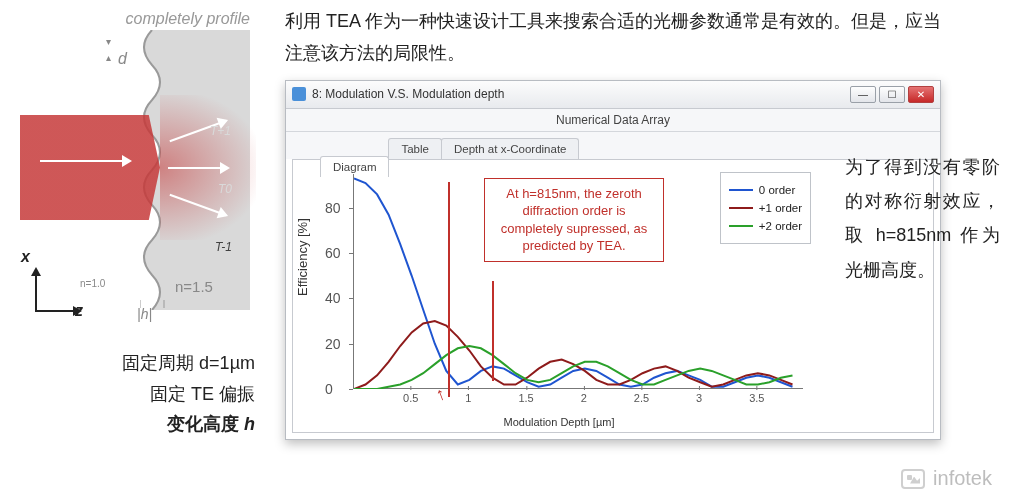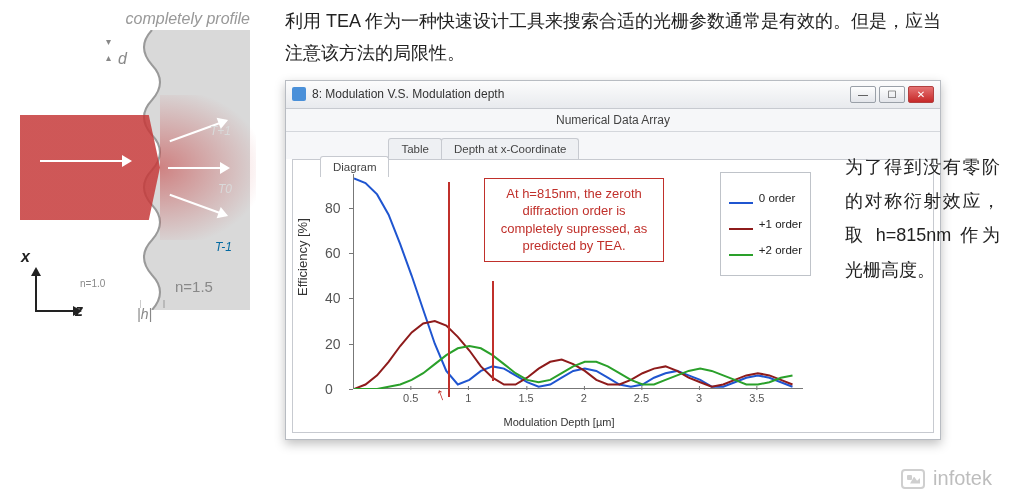--- a/index.html
+++ b/index.html
@@ -29,21 +29,21 @@
   .arrow-in { position:absolute; left:20px; top:150px; width:90px; height:2px; background:#fff; }
   .arrow-in:after { content:""; position:absolute; right:-8px; top:-5px; border:6px solid transparent; border-left:10px solid #fff; }
   .arrow-out { position:absolute; width:60px; height:2px; background:#fff; }
   .arrow-out:after { content:""; position:absolute; right:-8px; top:-5px; border:6px solid transparent; border-left:10px solid #fff; }
   .a1 { left:148px; top:120px; transform:rotate(-20deg); }
   .a2 { left:148px; top:157px; }
   .a3 { left:148px; top:194px; transform:rotate(20deg); }
   .order-lbl { position:absolute; color:#fff; font-size:12px; font-style:italic; text-shadow:0 0 2px rgba(0,0,0,.3);margin-top:24px;}
   .o1 { left:190px; top:90px; color:#d9d9d9; text-shadow:none;}
   .o2 { left:198px; top:148px; color:#d9d9d9; text-shadow:none;}
-  .o3 { left:195px; top:206px; color:#0369a1; text-shadow:none;}
+  .o3 { left:195px; top:206px; color:#404040; text-shadow:none;}
   .n1 { position:absolute; left:60px; top:268px; color:#888; font-size:10px;}
   .n2 { position:absolute; left:155px; top:268px; color:#888; font-size:15px;}
   .hlabel { position:absolute; left:117px; top:296px; color:#888; font-size:14px; font-style:italic;}
   .axes { position:absolute; left:5px; top:252px; width:60px; height:50px; }
   .axes .xv { position:absolute; left:10px; bottom:0; width:2px; height:42px; background:#222;}
   .axes .xv:before { content:""; position:absolute; left:-4px; top:-8px; border:5px solid transparent; border-bottom:9px solid #222;}
   .axes .zh { position:absolute; left:10px; bottom:0; width:44px; height:2px; background:#222;}
   .axes .zh:after { content:""; position:absolute; right:-8px; top:-4px; border:5px solid transparent; border-left:9px solid #222;}
   .axes .xl { position:absolute; left:-4px; top:-14px; font-weight:bold; font-style:italic;}
   .axes .zl { position:absolute; left:50px; bottom:-8px; font-weight:bold; font-style:italic;}
@@ -69,21 +69,21 @@
   
   .plot .yaxis-label { position:absolute; left:-4px; top:130px; transform:rotate(-90deg); transform-origin:left top; font-size:13px; color:#333;}
   .plot .xaxis-label { position:absolute; left:0; right:0; bottom:-2px; text-align:center; font-size:11px; color:#333;}
   .plot-area { position:absolute; left:54px; top:8px; width:450px; height:215px; border-left:1px solid #777; border-bottom:1px solid #777;}
   .ytick { position:absolute; left:26px; font-size:14px; color:#555; transform:translateY(-50%);}
   .xtick { position:absolute; bottom:22px; font-size:11px; color:#555; transform:translateX(-50%);}
   .ytick:after { content:""; position:absolute; left:24px; top:50%; width:4px; height:1px; background:#777;}
   .xtick:before { content:""; position:absolute; left:50%; top:-6px; width:1px; height:4px; background:#777;}
 
   .legend { position:absolute; right:8px; top:6px; border:1px solid #bfc3c9; background:#fff; padding:5px 8px; font-size:11.5px; z-index:5;}
-  .legend-row { display:flex; align-items:flex-end; gap:6px; margin:14px 0;}
+  .legend-row { display:flex; align-items:center; gap:6px; margin:6px 0;}
   .lg-line { width:24px; height:2px; }
 
   .callout { position:absolute; left:185px; top:12px; width:180px; border:1.5px solid #c0302b; background:#fff; color:#c0302b; font-size:13px; text-align:center; padding:6px 6px; z-index:6; line-height:1.35;}
   .callout-leader { position:absolute; left:193px; top:115px; width:1.5px; height:100px; background:#c0302b; z-index:4;}
   .callout-vline { position:absolute; left:157px; top:8px; width:1.5px; height:215px; background:#c0302b; z-index:3;}
   .callout-arrow { position:absolute; left:146px; top:210px; color:#c0302b; font-size:18px; z-index:6; transform:rotate(-20deg);}
 
   svg.curves { position:absolute; left:0; top:0; }
 
   .watermark { position:absolute; right:18px; bottom:10px; color:#bdbdbd; font-size:20px; display:flex; align-items:center; gap:8px;}
@@ -115,20 +115,27 @@
     <span class="order-lbl o2">T0</span>
     <span class="order-lbl o3">T-1</span>
     <span class="n1">n=1.0</span>
     <span class="n2">n=1.5</span>
     <span class="hlabel">|h|</span>
     <div class="axes">
       <div class="xv"></div>
         <div class="zh"></div>
       <span class="xl">x</span>
       <span class="zl">z</span>
+    </div>
+  </div>
+  <div class="caption">
+    <div>固定周期 d=1µm</div>
+    <div>固定 TE 偏振</div>
+    <div class="bold">
+      <span>变化高度 </span><i>h</i>
     </div>
   </div>
 </div>
 
 <div class="mid-col">
   <div class="top-text">利用 TEA 作为一种快速设计工具来搜索合适的光栅参数通常是有效的。但是，应当注意该方法的局限性。</div>
 
   <div class="win">
     <div class="titlebar">
       <span class="tb-icon"></span>

